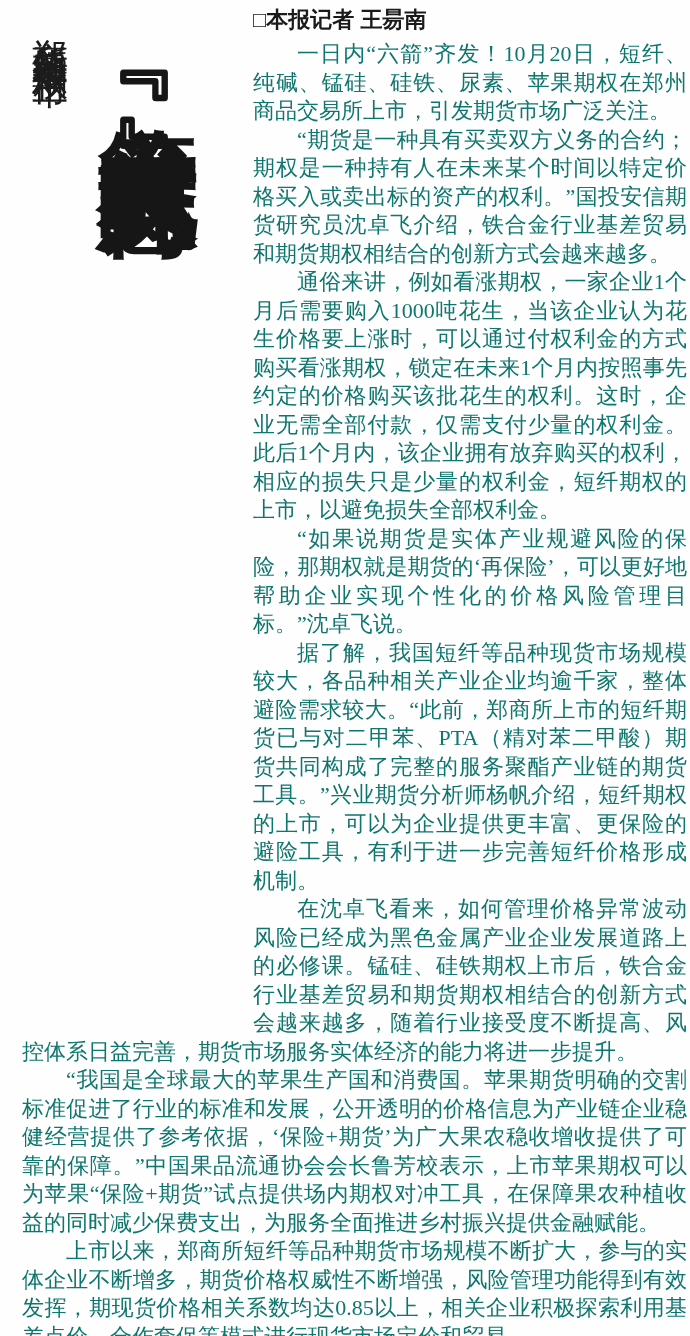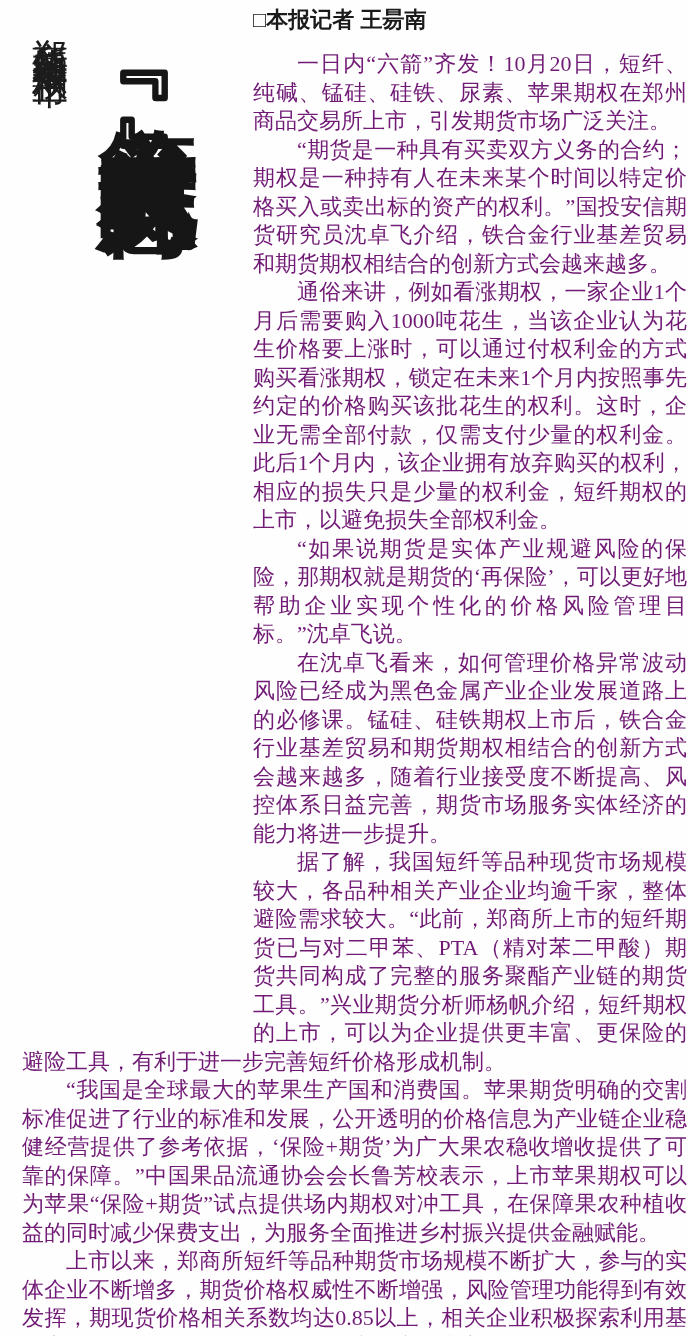--- a/index.html
+++ b/index.html
@@ -45,48 +45,48 @@
     font-weight: 900;
     white-space: nowrap;
     color: #161616;
     font-family: "Liberation Serif", "DejaVu Serif", serif;
   }
   .byline {
     font-family: "Liberation Sans", "DejaVu Sans", sans-serif;
     font-weight: bold;
     font-size: 22px;
     line-height: 28px;
-    margin-bottom: 16px;
+    margin-bottom: 6px;
     color: #1a1a1a;
   }
   .body-text p {
     font-size: 22px;
     line-height: 28.5px;
     text-align: justify;
     text-indent: 2em;
-    color: #701a75;
+    color: #0f766e;
   }
 </style>
 </head>
 <body>
 
 <div class="page">
 
   <div class="headline-float">
     <div class="kicker">郑商所短纤等六个期权上市</div>
     <div class="main-headline">『六箭』齐发意味几何</div>
   </div>
 
   <div class="byline">□本报记者 王昜南</div>
 
   <div class="body-text">
     <p>一日内“六箭”齐发！10月20日，短纤、纯碱、锰硅、硅铁、尿素、苹果期权在郑州商品交易所上市，引发期货市场广泛关注。</p>
     <p>“期货是一种具有买卖双方义务的合约；期权是一种持有人在未来某个时间以特定价格买入或卖出标的资产的权利。”国投安信期货研究员沈卓飞介绍，铁合金行业基差贸易和期货期权相结合的创新方式会越来越多。</p>
     <p>通俗来讲，例如看涨期权，一家企业1个月后需要购入1000吨花生，当该企业认为花生价格要上涨时，可以通过付权利金的方式购买看涨期权，锁定在未来1个月内按照事先约定的价格购买该批花生的权利。这时，企业无需全部付款，仅需支付少量的权利金。此后1个月内，该企业拥有放弃购买的权利，相应的损失只是少量的权利金，短纤期权的上市，以避免损失全部权利金。</p>
     <p>“如果说期货是实体产业规避风险的保险，那期权就是期货的‘再保险’，可以更好地帮助企业实现个性化的价格风险管理目标。”沈卓飞说。</p>
+    <p>据了解，我国短纤等品种现货市场规模较大，各品种相关产业企业均逾千家，整体避险需求较大。“此前，郑商所上市的短纤期货已与对二甲苯、PTA（精对苯二甲酸）期货共同构成了完整的服务聚酯产业链的期货工具。”兴业期货分析师杨帆介绍，短纤期权的上市，可以为企业提供更丰富、更保险的避险工具，有利于进一步完善短纤价格形成机制。</p>
     <p>在沈卓飞看来，如何管理价格异常波动风险已经成为黑色金属产业企业发展道路上的必修课。锰硅、硅铁期权上市后，铁合金行业基差贸易和期货期权相结合的创新方式会越来越多，随着行业接受度不断提高、风控体系日益完善，期货市场服务实体经济的能力将进一步提升。</p>
-    <p>据了解，我国短纤等品种现货市场规模较大，各品种相关产业企业均逾千家，整体避险需求较大。“此前，郑商所上市的短纤期货已与对二甲苯、PTA（精对苯二甲酸）期货共同构成了完整的服务聚酯产业链的期货工具。”兴业期货分析师杨帆介绍，短纤期权的上市，可以为企业提供更丰富、更保险的避险工具，有利于进一步完善短纤价格形成机制。</p>
     <p>“我国是全球最大的苹果生产国和消费国。苹果期货明确的交割标准促进了行业的标准和发展，公开透明的价格信息为产业链企业稳健经营提供了参考依据，‘保险+期货’为广大果农稳收增收提供了可靠的保障。”中国果品流通协会会长鲁芳校表示，上市苹果期权可以为苹果“保险+期货”试点提供场内期权对冲工具，在保障果农种植收益的同时减少保费支出，为服务全面推进乡村振兴提供金融赋能。</p>
     <p>上市以来，郑商所短纤等品种期货市场规模不断扩大，参与的实体企业不断增多，期货价格权威性不断增强，风险管理功能得到有效发挥，期现货价格相关系数均达0.85以上，相关企业积极探索利用基差点价、合作套保等模式进行现货市场定价和贸易。</p>
 
   </div>
 
 </div>
 
 </body></html>

